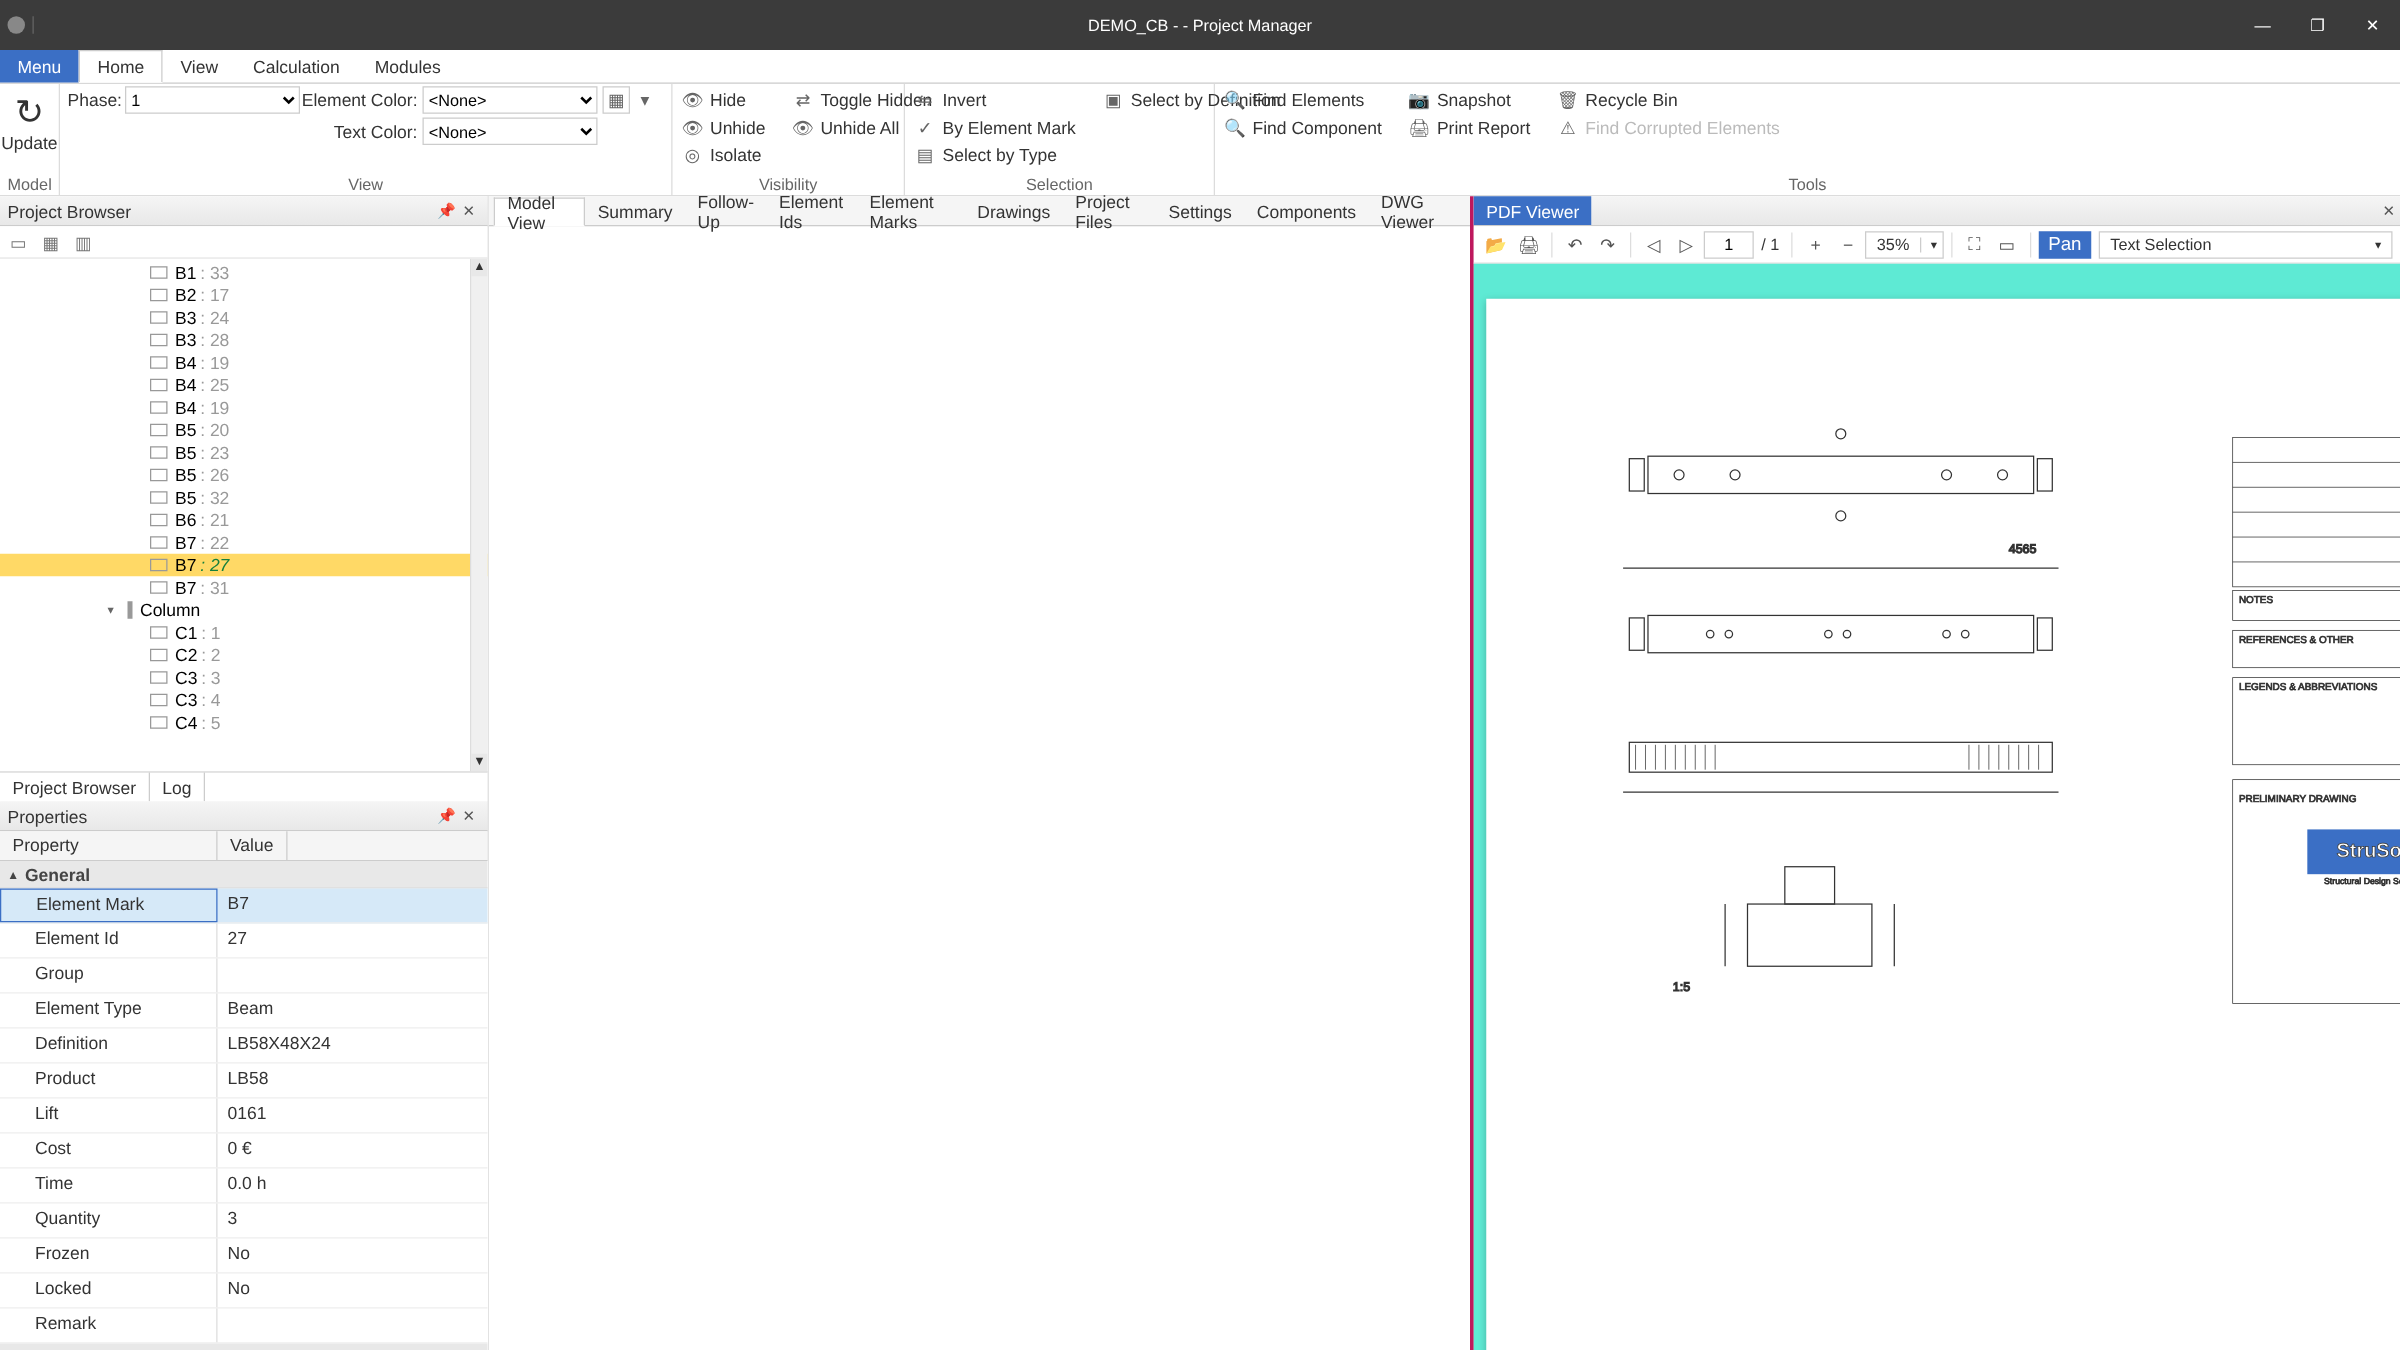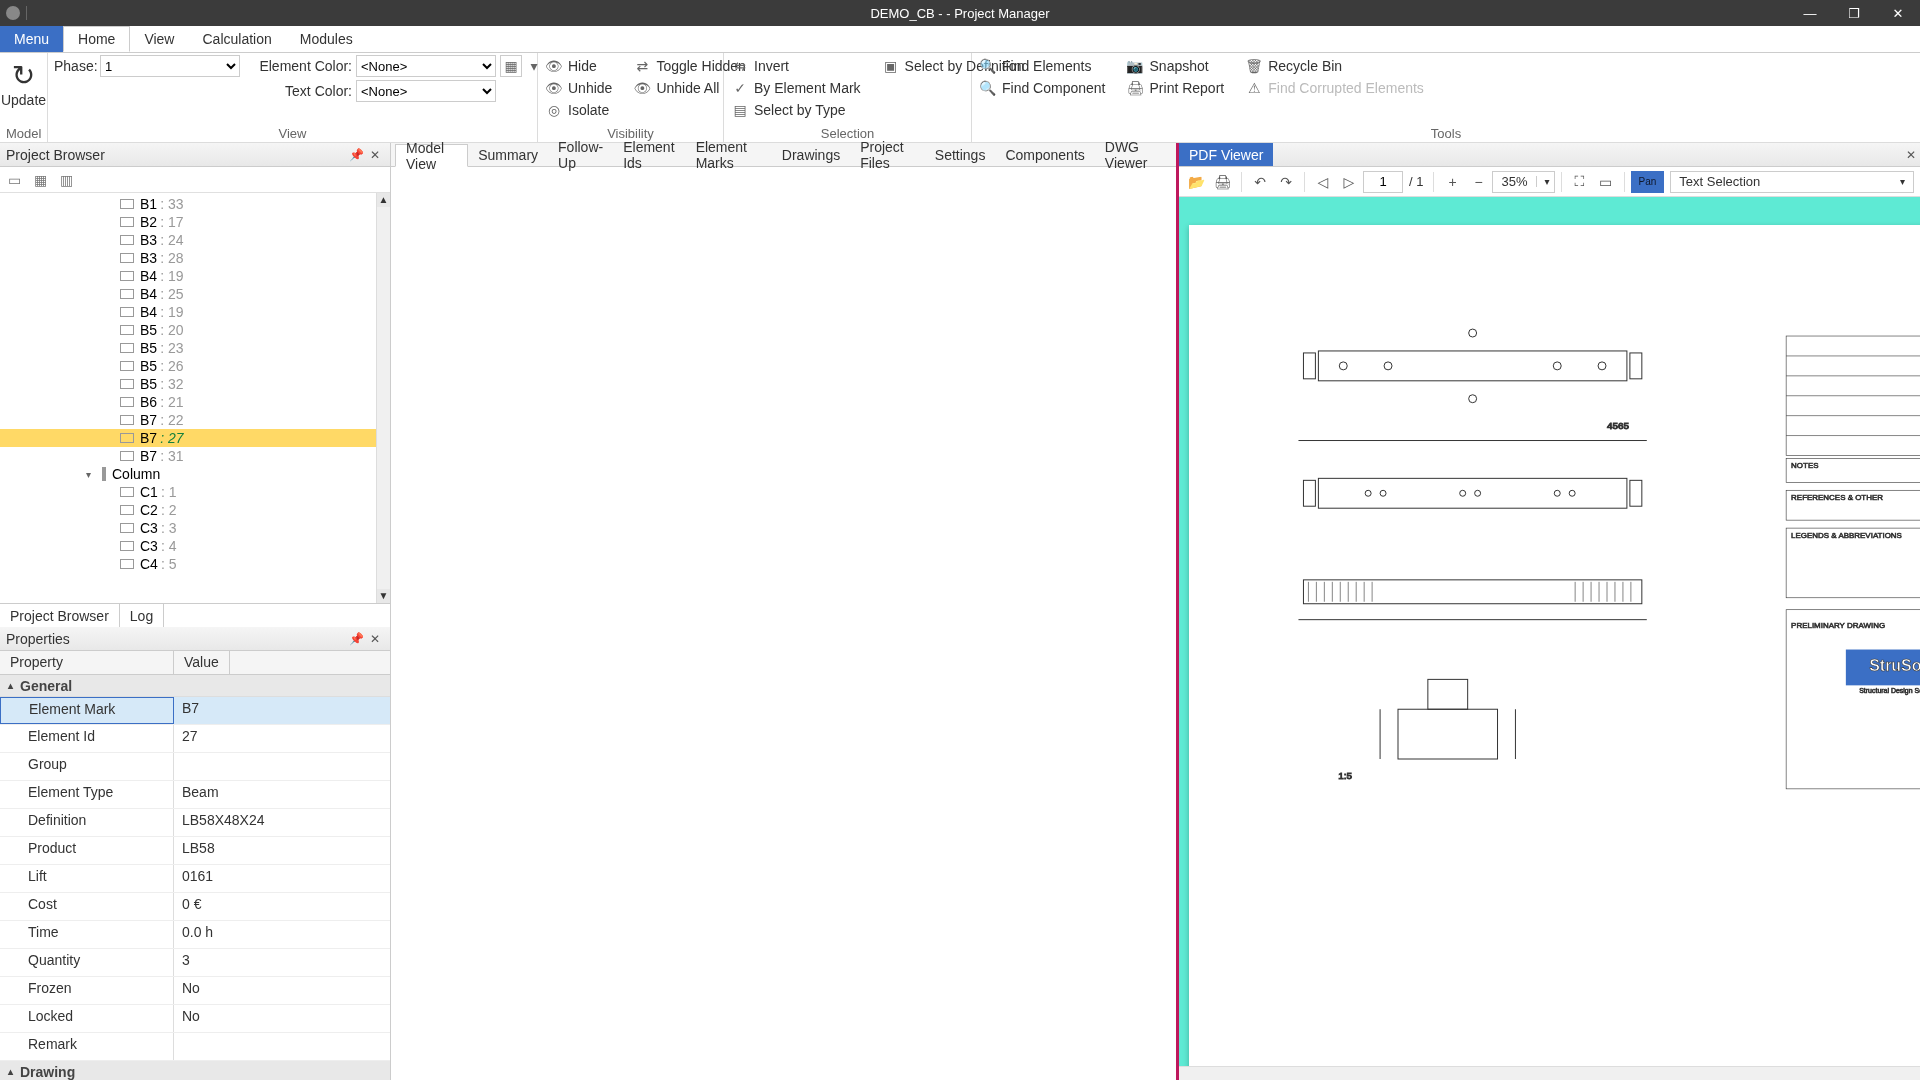--- a/index.html
+++ b/index.html
@@ -1,19 +1,19 @@
 <!DOCTYPE html>
 <html><head>
 <meta charset="utf-8">
 <style>
 * { margin:0; padding:0; box-sizing:border-box; font-family:"Segoe UI",Tahoma,sans-serif; }
 body { width:1920px; height:1080px; background:#f0f0f0; overflow:hidden; font-size:14px; color:#333; }
 
 
-.titlebar { height:26px; background:#3b3b3b; color:#fff; display:flex; align-items:center; position:relative; }
+.titlebar { height:40px; background:#3b3b3b; color:#fff; display:flex; align-items:center; position:relative; }
 .titlebar .app-icon { width:14px; height:14px; background:#888; border-radius:50%; margin:0 6px; }
 .titlebar .divider { width:1px; height:14px; background:#666; margin-right:6px; }
 .titlebar .title { position:absolute; left:50%; transform:translateX(-50%); font-size:13px; }
 .titlebar .win-controls { margin-left:auto; display:flex; }
 .titlebar .win-btn { width:44px; height:26px; display:flex; align-items:center; justify-content:center; font-size:13px; color:#fff; }
 
 
 .menubar { height:26px; background:#fff; display:flex; border-bottom:0; }
 .menubar .menu-item { padding:0 14px; display:flex; align-items:center; font-size:14px; cursor:pointer; }
 .menubar .menu-btn { background:#3b6fc5; color:#fff; }
@@ -98,21 +98,21 @@
 .pdf-header .tab { background:#3b6fc5; color:#fff; padding:0 10px; height:100%; display:flex; align-items:center; font-size:14px; }
 .pdf-header .spacer { flex:1; }
 .pdf-header .hbtn { width:18px; text-align:center; cursor:pointer; color:#555; font-size:12px; }
 .pdf-toolbar { height:30px; background:#fff; border-bottom:1px solid #ddd; display:flex; align-items:center; gap:2px; padding:0 6px; }
 .pdf-toolbar .pbtn { width:24px; height:24px; display:flex; align-items:center; justify-content:center; cursor:pointer; color:#555; font-size:14px; border:1px solid transparent; }
 .pdf-toolbar .sep { width:1px; height:20px; background:#ddd; margin:0 4px; }
 .pdf-toolbar input { width:40px; height:22px; text-align:center; border:1px solid #ccc; font-size:13px; }
 .pdf-toolbar .zoom-combo { display:flex; align-items:center; border:1px solid #ccc; height:22px; }
 .pdf-toolbar .zoom-combo span { padding:0 8px; font-size:13px; }
 .pdf-toolbar .zoom-combo .dd { width:18px; text-align:center; border-left:1px solid #ccc; font-size:10px; }
-.pdf-toolbar .pan-btn { background:#3b6fc5; color:#0f172a; padding:0 8px; height:22px; display:flex; align-items:center; font-size:10px;text-align:right; }
+.pdf-toolbar .pan-btn { background:#3b6fc5; color:#ffffff; padding:0 8px; height:22px; display:flex; align-items:center; font-size:15px;text-align:right; }
 .pdf-toolbar .text-sel { border:1px solid #ccc; height:22px; flex:1; display:flex; align-items:center; padding:0 8px; font-size:13px; margin-left:4px; }
 .pdf-view { flex:1; background:#5eead4; position:relative; overflow:hidden; }
 .pdf-page { position:absolute; left:10px; top:28px; right:-105px; bottom:-18px; background:#fff; box-shadow:0 2px 6px rgba(0,0,0,.25); }
 .pdf-scroll-h { height:14px; background:#f0f0f0; border-top:1px solid #ddd; }
 
 svg { overflow:visible; }
 </style>
 </head>
 <body>
 
@@ -137,21 +137,21 @@
 
 <div class="ribbon">
   <div class="group" style="width:48px">
     <div class="big-btn">
       <span class="big-icon">↻</span>
       <span>Update</span>
     </div>
     <div class="group-label">Model</div>
   </div>
   <div class="group" style="width:490px">
-    <div style="display:flex;gap:18px;">
+    <div style="display:flex;gap:0;">
       <div>
         <div class="row">
           <span class="label" style="width:42px">Phase:</span>
           <select style="width:140px"><option>1</option></select>
         </div>
       </div>
       <div>
         <div class="row">
           <span class="label" style="width:94px">Element Color:</span>
           <select style="width:140px"><option>&lt;None&gt;</option></select>

